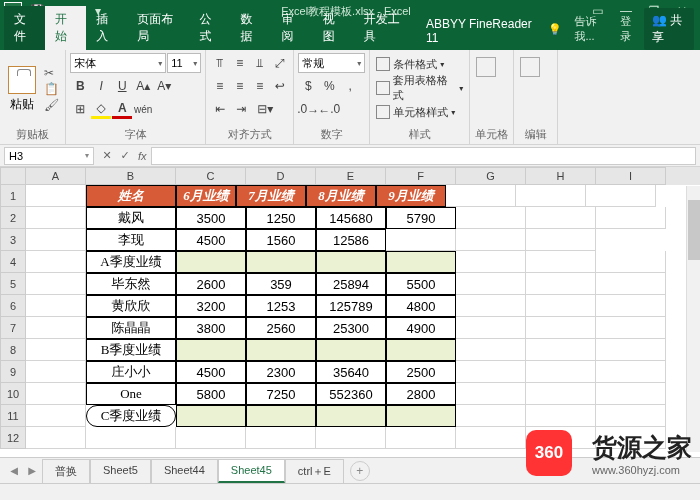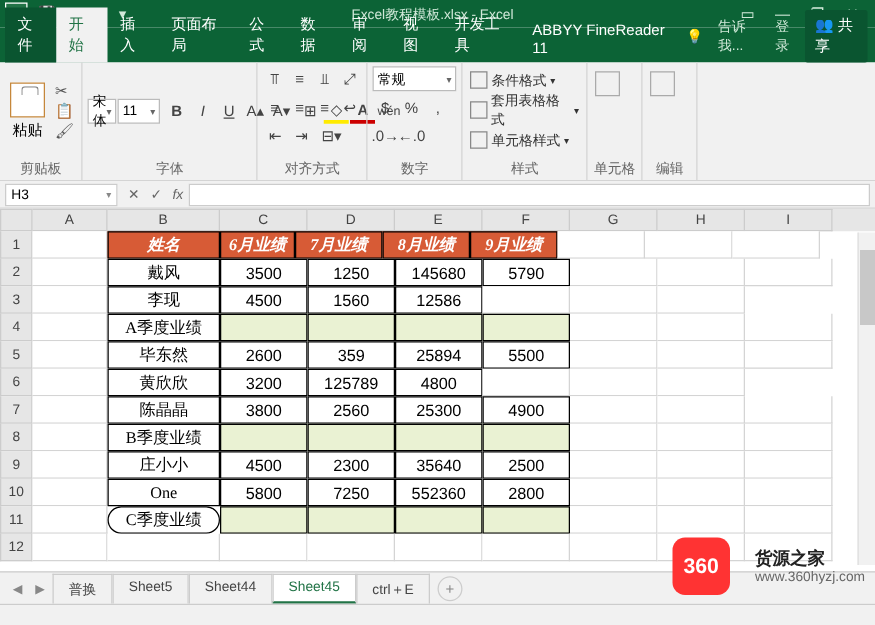--- a/index.html
+++ b/index.html
@@ -70,21 +70,21 @@
 .nav-btn { width:16px; text-align:center; color:#888; font-size:10px; }
 .sheet-tab { padding:4px 12px; font-size:11px; border:1px solid #ccc; border-bottom:none; background:#f1f1f1; color:#444; cursor:pointer; }
 .sheet-tab.active { background:#fff; color:#217346; border-bottom:2px solid #217346; }
 .add-sheet { width:20px; height:20px; border:1px solid #ccc; border-radius:50%; display:flex; align-items:center; justify-content:center; margin-left:4px; color:#888; }
 
 .statusbar { height:17px; background:#f1f1f1; border-top:1px solid #ccc; position:absolute; bottom:0; left:0; right:0; }
 
 .watermark { position:absolute; right:8px; bottom:24px; display:flex; align-items:center; gap:20px; }
 .wm-badge { width:46px; height:46px; background:#f33; border-radius:10px; color:#fff; display:flex; align-items:center; justify-content:center; font-size:17px; font-weight:bold; }
 .wm-text { display:flex; flex-direction:column; }
-.wm-text .t1 { font-size:14px; font-weight:bold; color:#222; }
+.wm-text .t1 { font-size:25px; font-weight:bold; color:#222; }
 .wm-text .t2 { font-size:11px; color:#666; }
 .scroll-v { position:absolute; right:0; top:186px; width:14px; height:266px; background:#f1f1f1; border-left:1px solid #ddd; }
 .scroll-v .thumb { width:12px; height:60px; background:#c8c8c8; margin:14px 1px; }
 </style>
 </head>
 <body>
 
 <div class="titlebar">
   <div class="excel-icon">X</div>
   <span class="qat-icon">💾</span>
@@ -127,21 +127,21 @@
       <div class="clip-side">
         <span>✂</span>
         <span>📋</span>
         <span>🖌</span>
       </div>
     </div>
     <div class="group-label">剪贴板</div>
   </div>
 
   <div class="group font-group">
-    <div class="group-body" style="flex-direction:row; gap:3px;">
+    <div class="group-body" style="flex-direction:column; gap:3px;">
       <div class="font-row">
         <div class="combo" style="flex:1">
             <span>宋体</span>
             <span class="arr">▾</span>
           </div>
         <div class="combo" style="width:34px">
             <span>11</span>
             <span class="arr">▾</span>
           </div>
       </div>
@@ -335,20 +335,21 @@
         <div class="cell data-cell" style="width: 70px;">5500</div>
         <div class="cell" style="width: 70px;"></div>
         <div class="cell" style="width: 70px;"></div>
         <div class="cell" style="width: 70px;"></div>
       </div>
       <div class="row">
         <div class="row-h">6</div>
         <div class="cell" style="width: 60px;"></div>
         <div class="cell data-cell label-col" style="width: 90px;">黄欣欣</div>
         <div class="cell data-cell" style="width: 70px;">3200</div>
+        <div class="cell data-cell" style="width: 70px;">1253</div>
         <div class="cell data-cell" style="width: 70px;">125789</div>
         <div class="cell data-cell" style="width: 70px;">4800</div>
         <div class="cell" style="width: 70px;"></div>
         <div class="cell" style="width: 70px;"></div>
         <div class="cell" style="width: 70px;"></div>
       </div>
       <div class="row">
         <div class="row-h">7</div>
         <div class="cell" style="width: 60px;"></div>
         <div class="cell data-cell label-col" style="width: 90px;">陈晶晶</div>

